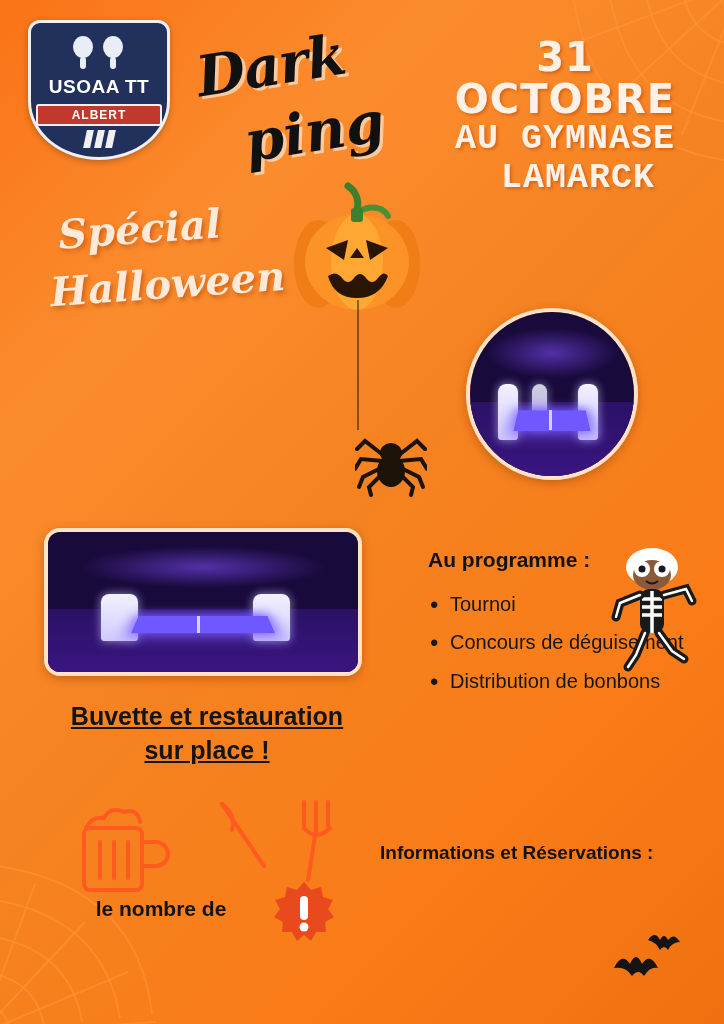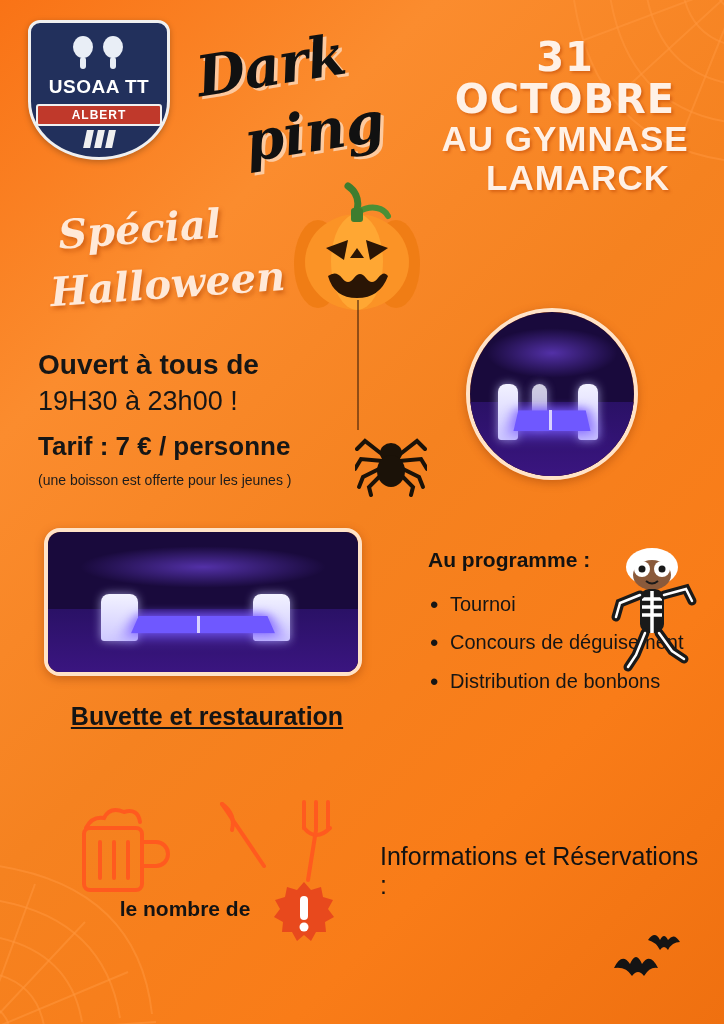--- a/index.html
+++ b/index.html
@@ -92,21 +92,21 @@
     font-family: "DejaVu Sans", sans-serif;
     font-weight: bold;
     font-size: 40px;
     line-height: 1.05;
     color: #fff1e6;
     letter-spacing: 1px;
     text-shadow: 2px 2px 3px rgba(180,60,0,0.45);
   }
   .datebox .d2 { margin-bottom: 22px; }
   .datebox .g1, .datebox .g2 {
-    font-family: Liberation Sans, sans-serif;
+    font-family: Liberation Mono, monospace;
     font-weight: bold;
     font-size: 35px;
     line-height: 1.1;
     color: #fff1e6;
     letter-spacing: 1px;
     text-shadow: 2px 2px 3px rgba(180,60,0,0.45);
   }
   .datebox .g2 { padding-left: 26px; }
   
   .special {
@@ -194,21 +194,21 @@
   
   .buvette {
     position: absolute; left: 32px; top: 700px; width: 350px;
     text-align: center;
     font-size: 25px; font-weight: bold; color: #141414;
     line-height: 1.35;
     text-decoration: underline;
   }
   .icons-row { position: absolute; left: 64px; top: 790px; width: 290px; height: 110px; }
   .limite {
-    position: absolute; left: 70px; top: 895px; width: 230px;
+    position: absolute; left: 46px; top: 895px; width: 230px;
     text-align: center;
     font-size: 21px; font-weight: bold; color: #131313;
     line-height: 1.3;
   }
   .warn { position: absolute; left: 272px; top: 880px; width: 64px; height: 64px; }
   
   .programme { position: absolute; left: 428px; top: 508px; width: 270px; }
   .programme h3 {
     font-size: 21px; font-weight: bold; color: #121212; margin-bottom: 14px; margin-top: 40px;
   }
@@ -216,21 +216,21 @@
   .programme li {
     font-size: 20px; color: #151515; margin-bottom: 14px;
     position: relative; padding-left: 22px; line-height: 1.22;
   }
   .programme li::before {
     content: "•"; position: absolute; left: 2px; top: -2px; font-size: 24px;
   }
   .skeleton { position: absolute; left: 600px; top: 545px; width: 105px; height: 130px; }
   
   .reserv { position: absolute; left: 380px; top: 842px; width: 320px; }
-  .reserv h3 { font-size: 25px; font-weight: normal; color: #121212; margin-bottom: 10px; }
+  .reserv h3 { font-size: 19px; font-weight: bold; color: #121212; margin-bottom: 10px; }
   .reserv ul { list-style: none; }
   .reserv li {
     font-size: 19px; color: #141414; margin-bottom: 10px;
     position: relative; padding-left: 20px;
   }
   .reserv li::before { content: "•"; position: absolute; left: 2px; top: -2px; font-size: 22px; }
   .bats { position: absolute; left: 608px; top: 928px; width: 80px; height: 70px; }
 </style>
 </head>
 <body>
@@ -315,26 +315,20 @@
       <path d="M28 48 L14 62 L16 70"></path>
       <path d="M44 30 L62 16 L70 24"></path>
       <path d="M44 36 L66 34 L72 44"></path>
       <path d="M44 42 L64 52 L68 62"></path>
       <path d="M44 48 L58 62 L56 70"></path>
     </g>
     <ellipse cx="36" cy="28" rx="11" ry="10" fill="#1b1208"></ellipse>
     <ellipse cx="36" cy="46" rx="14" ry="16" fill="#1b1208"></ellipse>
   </svg>
 
-  <div class="info">
-    <div class="t1">Ouvert à tous  de</div>
-    <div class="t2">19H30 à 23h00 !</div>
-    <div class="t3">Tarif : 7 € / personne</div>
-    <div class="t4">(une boisson est offerte pour les jeunes )</div>
-  </div>
 
   <div class="photo-circle">
     <div class="ph-bg"></div>
     <div class="ph-glow"></div>
     <div class="ph-floor"></div>
     <div class="ph-person p1"></div>
     <div class="ph-person p3"></div>
     <div class="ph-person p2"></div>
     <div class="ph-table"></div>
     <div class="ph-net"></div>
@@ -345,20 +339,21 @@
     <div class="ph-glow"></div>
     <div class="ph-floor"></div>
     <div class="ph-person p1"></div>
     <div class="ph-person p2"></div>
     <div class="ph-table"></div>
     <div class="ph-net"></div>
   </div>
 
   <div class="buvette">
     <div>Buvette et restauration</div>
+    <div>sur place !</div>
   </div>
 
   <svg class="icons-row" viewBox="0 0 290 110">
     <g stroke="#ff5a1f" stroke-width="4" fill="none" stroke-linecap="round">
       <path d="M22 38 q6 -12 18 -10 q6 -12 20 -6 q14 -4 16 10"></path>
       <rect x="20" y="38" width="58" height="62" rx="6"></rect>
       <path d="M78 52 h14 a10 10 0 0 1 0 24 h-14"></path>
       <path d="M36 52 v36 M50 52 v36 M64 52 v36"></path>
     </g>
     <g stroke="#ff5a1f" stroke-width="4" fill="none" stroke-linecap="round">

